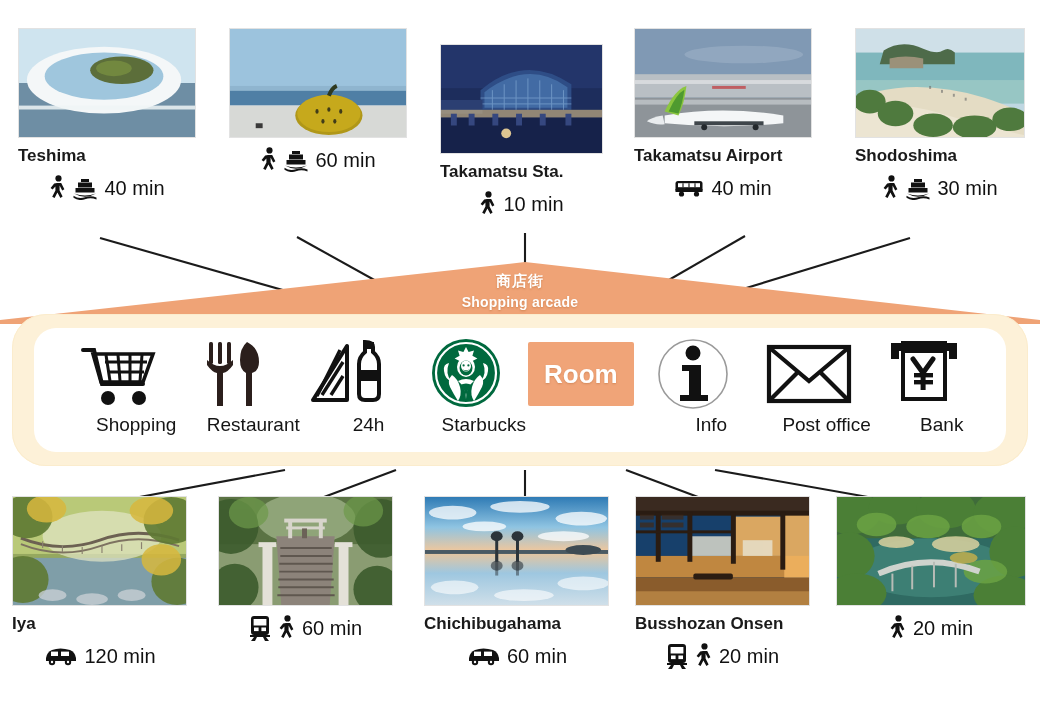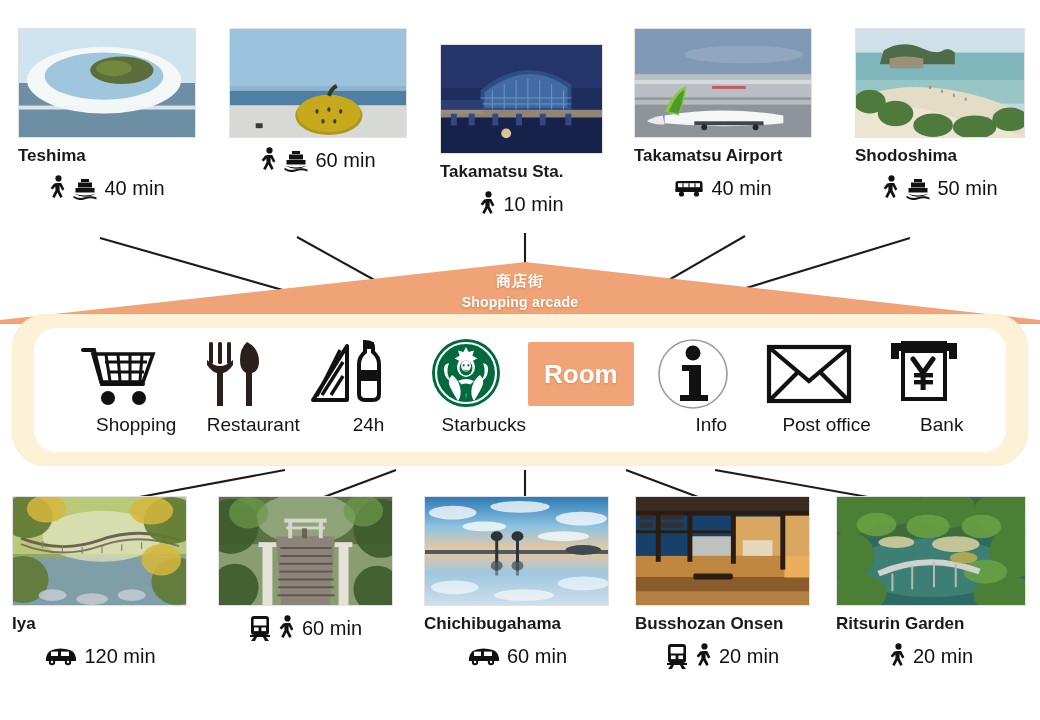--- a/index.html
+++ b/index.html
@@ -281,21 +281,21 @@
             <circle cx="9.5" cy="3.4" r="3.1" fill="#111"></circle>
             <path d="M8 8 L12.2 8 L15.4 14.2 L13.2 15.4 L10.6 10.6 L10.6 15.4 L13.6 21.4 L11.4 23 L8.4 17.6 L5.6 23 L3.2 21.8 L6.4 15.4 L6.4 11.4 L3.6 14.6 L1.6 13 L5.2 8.6 Z" fill="#111"></path>
           </svg></span>
       <span class="tico"><svg width="24" height="23" viewBox="0 0 24 23">
             <rect x="8" y="2" width="8" height="3" fill="#111"></rect>
             <rect x="5" y="5.5" width="14" height="5" fill="#111"></rect>
             <rect x="2.5" y="11" width="19" height="4.5" fill="#111"></rect>
             <path d="M1 16.5 Q12 23 23 16.5 Q12 20.5 1 16.5 Z" fill="#111"></path>
             <path d="M0.5 18.8 Q6 22.4 12 20.2 Q18 18 23.5 20.6 L23.5 22.6 Q18 20 12 22.2 Q6 24.4 0.5 20.8 Z" fill="#111"></path>
           </svg></span>
-      <span class="mins">50 min</span>
+      <span class="mins">30 min</span>
     </div>
   </div>
 
   <div class="facility-outer">
     <div class="facility-inner">
 
       <div class="fac">
         <div class="fac-icon">
           <svg width="78" height="68" viewBox="0 0 78 68">
             <path d="M4 10 L15 10 L23 44 L64 44" stroke="#111" stroke-width="4" fill="none" stroke-linecap="round"></path>
@@ -676,21 +676,20 @@
           <line x1="56" y1="78" x2="56" y2="96"></line>
             <line x1="76" y1="70" x2="76" y2="94"></line>
           <line x1="98" y1="66" x2="98" y2="92"></line>
             <line x1="120" y1="68" x2="120" y2="92"></line>
         </g>
         <g fill="#c9b24a" opacity=".8">
             <ellipse cx="128" cy="62" rx="14" ry="6"></ellipse>
           </g>
       </svg>
     </div>
-    <div class="dest-name">Ritsurin Garden</div>
     <div class="dest-time">
       <span class="tico"><svg width="17" height="27" viewBox="0 0 17 27">
             <circle cx="9.5" cy="3.4" r="3.1" fill="#111"></circle>
             <path d="M8 8 L12.2 8 L15.4 14.2 L13.2 15.4 L10.6 10.6 L10.6 15.4 L13.6 21.4 L11.4 23 L8.4 17.6 L5.6 23 L3.2 21.8 L6.4 15.4 L6.4 11.4 L3.6 14.6 L1.6 13 L5.2 8.6 Z" fill="#111"></path>
           </svg></span>
       <span class="mins">20 min</span>
     </div>
   </div>
 
 </div>

